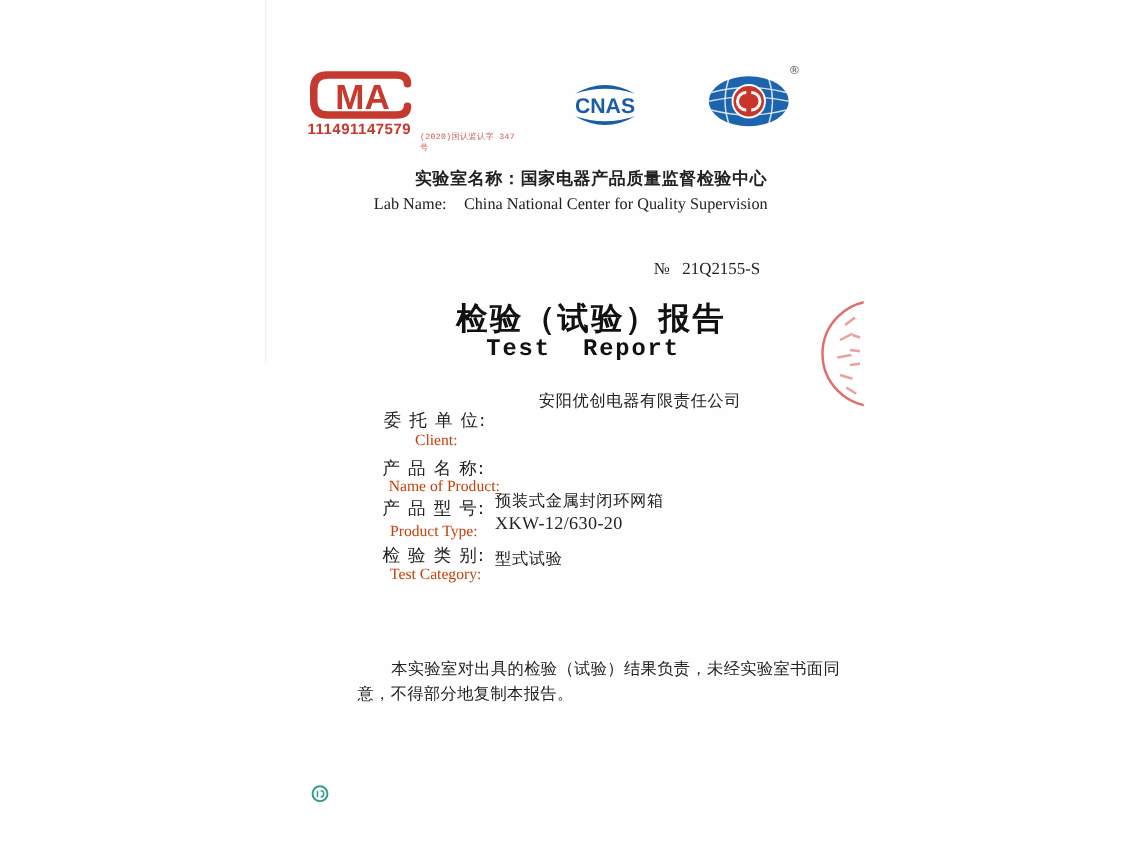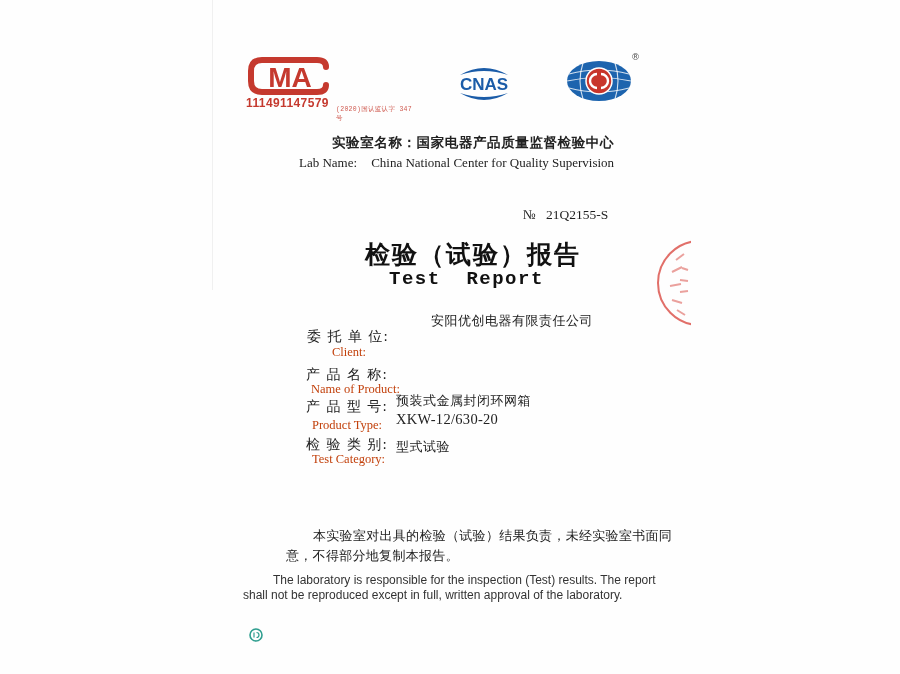--- a/index.html
+++ b/index.html
@@ -134,21 +134,20 @@
 
   <div class="abs f-zh r3-zh">产 品 型 号:</div>
   <div class="abs f-val r3-val">XKW-12/630-20</div>
   <div class="abs f-en r3-en">Product Type:</div>
 
   <div class="abs f-zh r4-zh">检 验 类 别:</div>
   <div class="abs f-val r4-val">型式试验</div>
   <div class="abs f-en r4-en">Test Category:</div>
 
   <div class="abs stmt-zh">本实验室对出具的检验（试验）结果负责，未经实验室书面同意，不得部分地复制本报告。</div>
-  <div class="abs stmt-en">The laboratory is responsible for the inspection (Test) results. The report shall not be reproduced except in full, written approval of the laboratory.</div>
 
   <div class="abs teal-seal">
     <svg width="14" height="14" viewBox="0 0 14 14">
       <circle cx="7" cy="7" r="6" fill="none" stroke="#2f9e8f" stroke-width="1.6"></circle>
       <path d="M5 4.5 v5 M7.5 4.5 a2.5 2.5 0 0 1 0 5" fill="none" stroke="#2f9e8f" stroke-width="1.2"></path>
     </svg>
   </div>
 
 </div>
 

